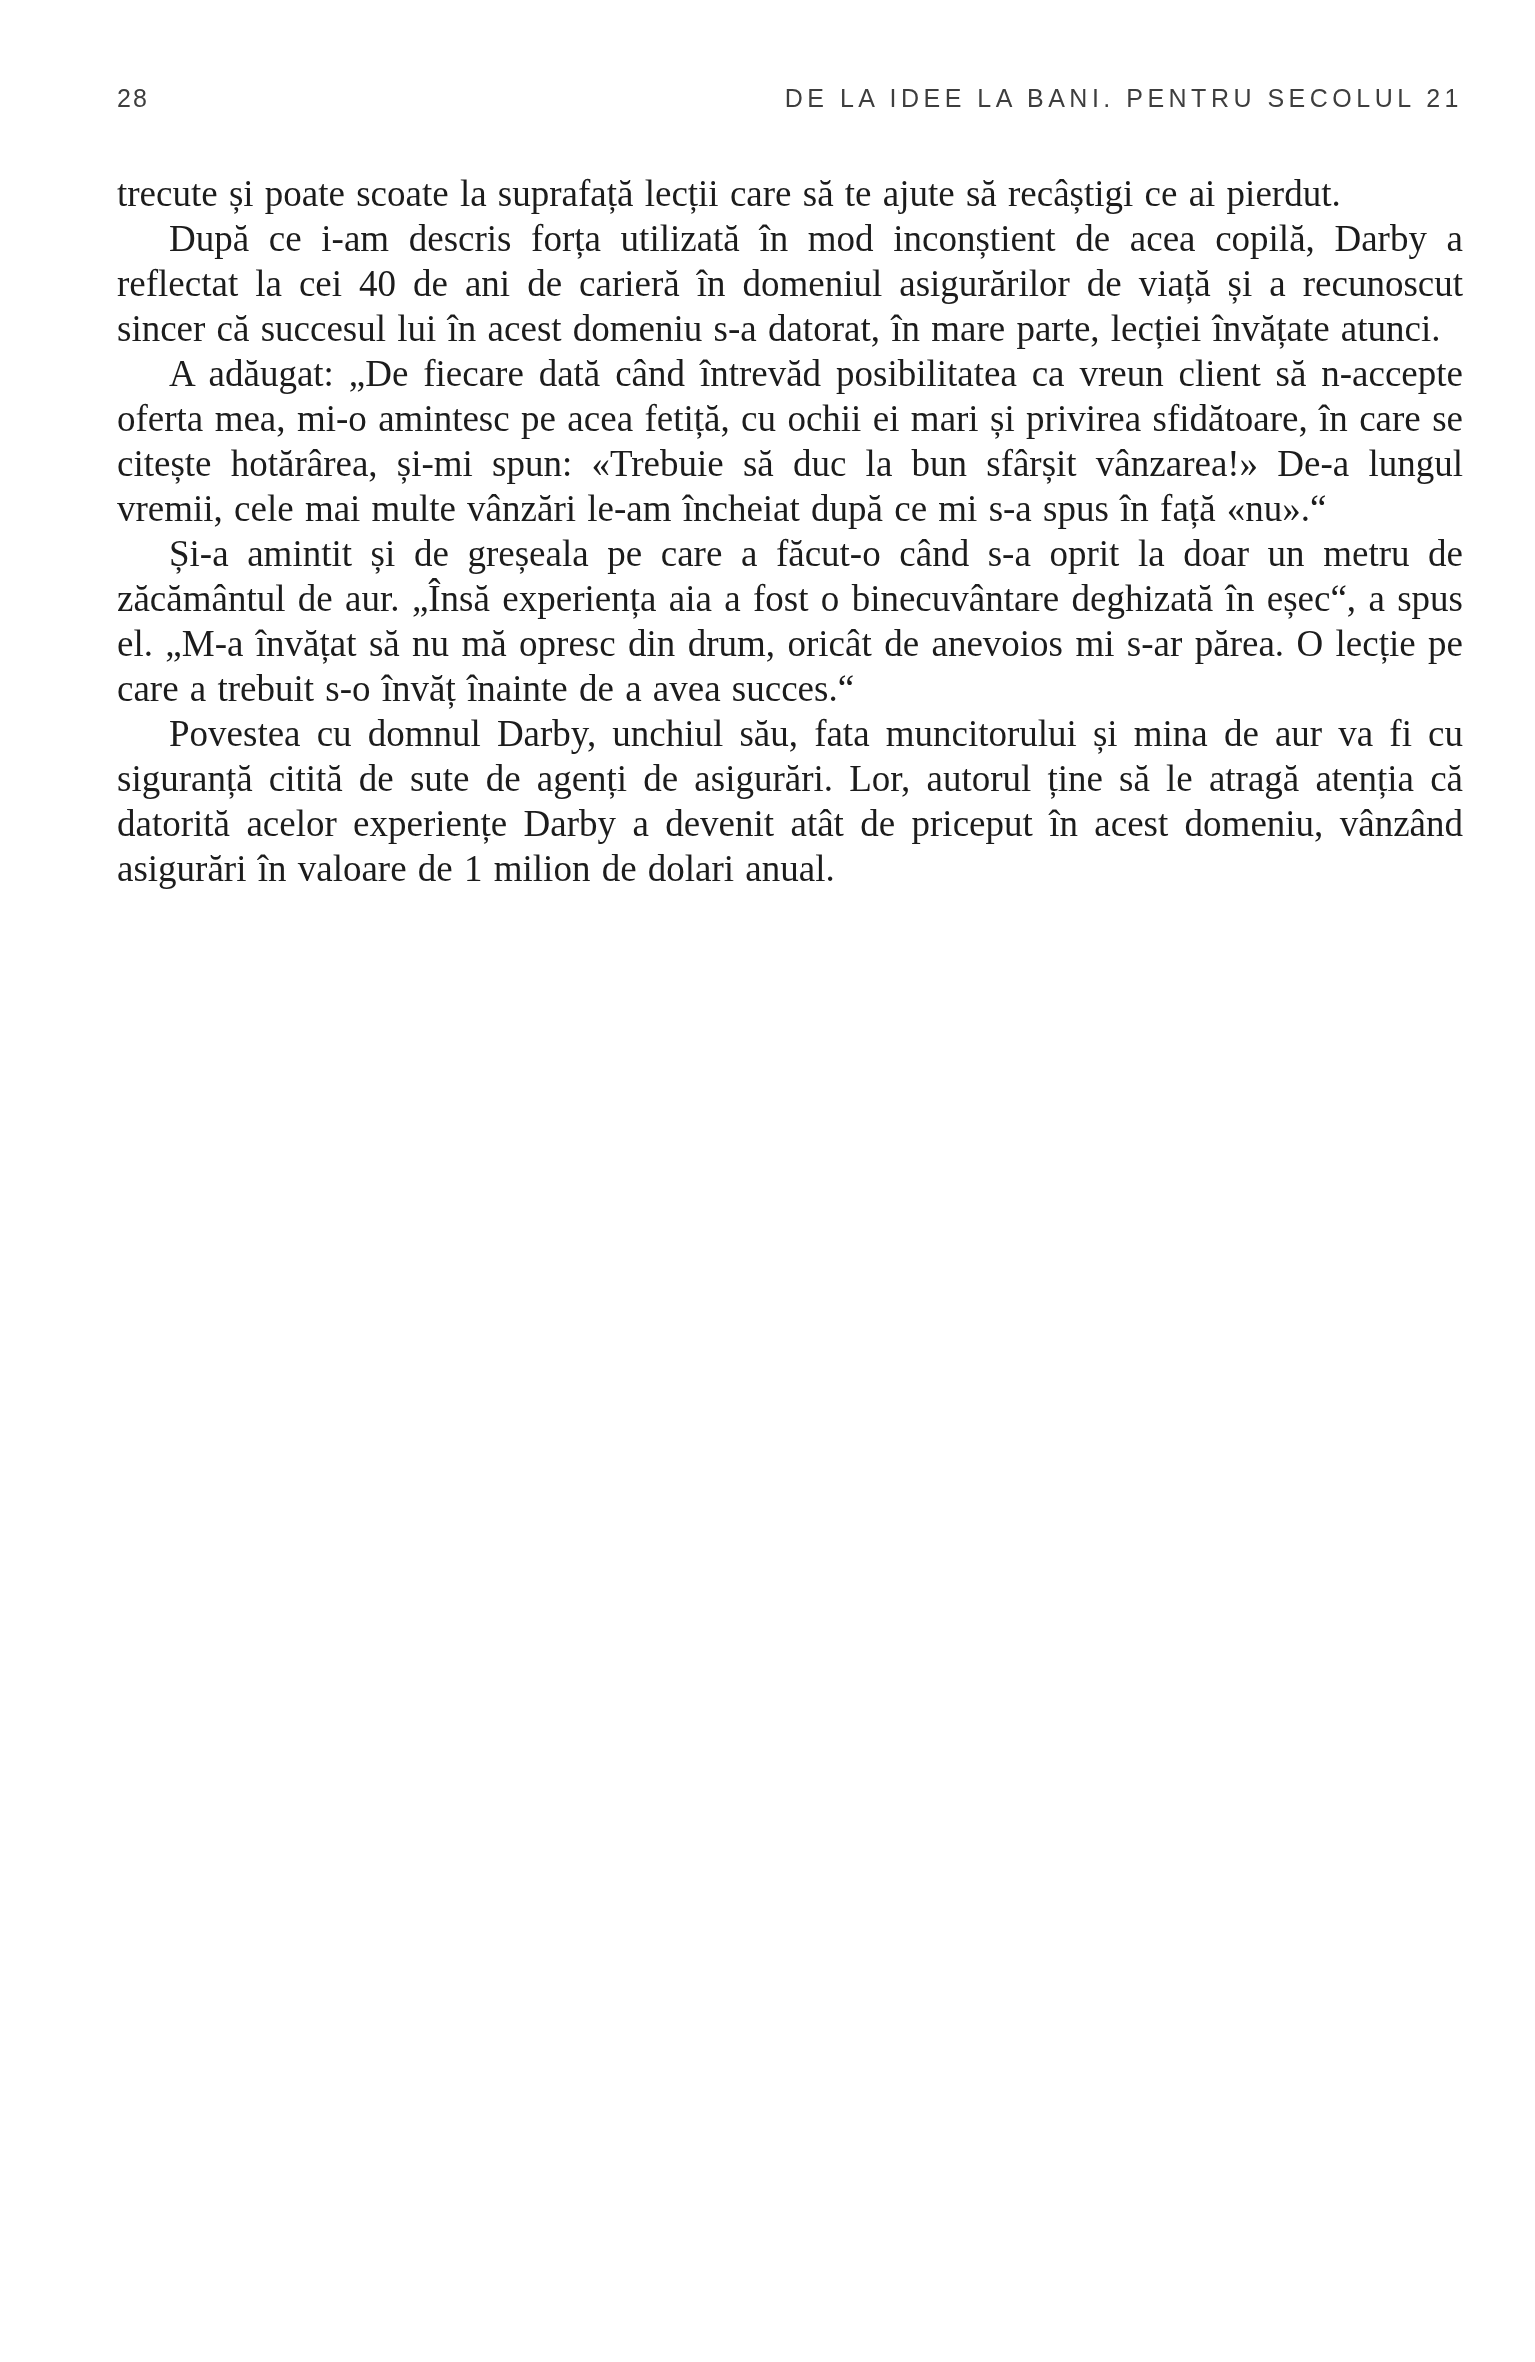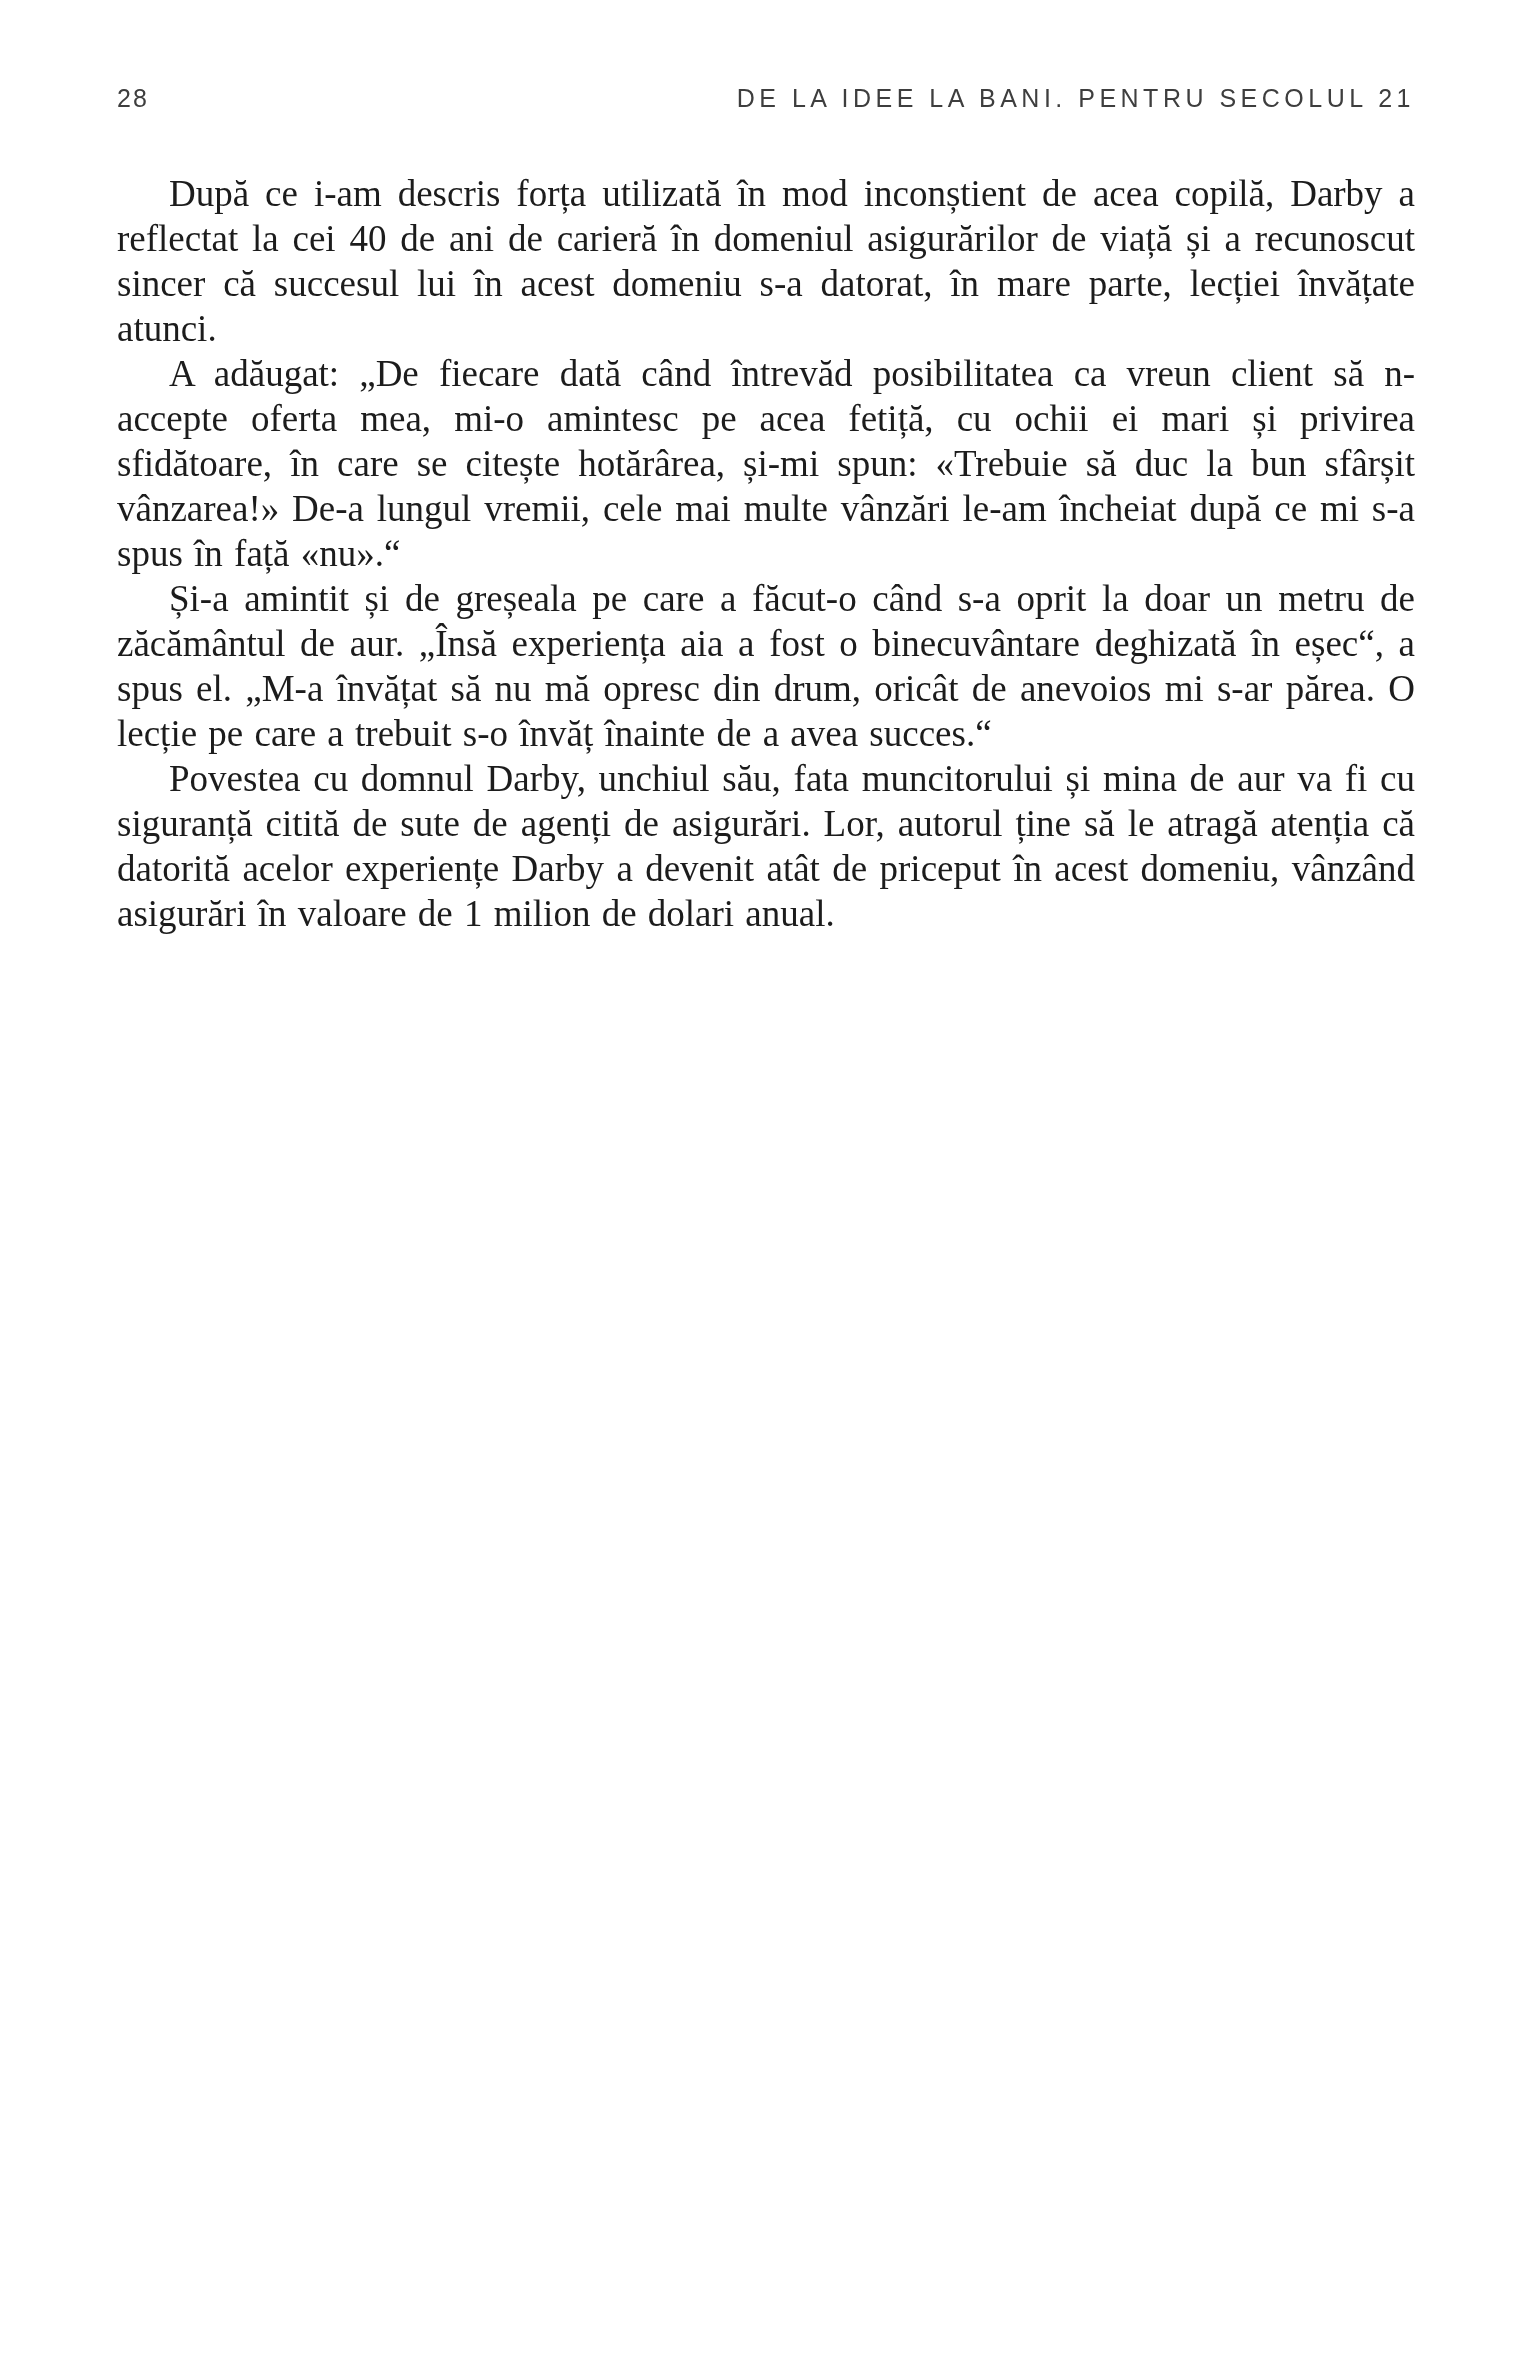--- a/index.html
+++ b/index.html
@@ -6,21 +6,21 @@
     margin: 0;
     padding: 0;
     background: #ffffff;
   }
   .page {
     position: relative;
     width: 1535px;
     height: 2344px;
     background: #ffffff;
     box-sizing: border-box;
-    padding: 84px 120px 0 117px;
+    padding: 84px 72px 0 117px;
     overflow: hidden;
   }
   .page-header {
     display: flex;
     justify-content: space-between;
     align-items: baseline;
     font-family: "Liberation Sans", sans-serif;
     font-size: 25px;
     font-weight: 400;
     letter-spacing: 4.5px;
@@ -56,19 +56,20 @@
 <body>
 
 <div class="page">
 
   <header class="page-header">
     <span class="page-number">28</span>
     <span class="running-title">DE LA IDEE LA BANI. PENTRU SECOLUL 21</span>
   </header>
 
   <main class="page-body">
+    <p class="para first">trecute și poate scoate la suprafață lecții care să te ajute să recâștigi ce ai pierdut.</p>
     <p class="para">După ce i-am descris forța utilizată în mod inconștient de acea copilă, Darby a reflectat la cei 40 de ani de carieră în domeniul asigurărilor de viață și a recunoscut sincer că succesul lui în acest domeniu s-a datorat, în mare parte, lecției învățate atunci.</p>
     <p class="para">A adăugat: „De fiecare dată când întrevăd posibilitatea ca vreun client să n-accepte oferta mea, mi-o amintesc pe acea fetiță, cu ochii ei mari și privirea sfidătoare, în care se citește hotărârea, și-mi spun: «Trebuie să duc la bun sfârșit vânzarea!» De-a lungul vremii, cele mai multe vânzări le-am încheiat după ce mi s-a spus în față «nu».“</p>
     <p class="para">Și-a amintit și de greșeala pe care a făcut-o când s-a oprit la doar un metru de zăcământul de aur. „Însă experiența aia a fost o binecuvântare deghizată în eșec“, a spus el. „M-a învățat să nu mă opresc din drum, oricât de anevoios mi s-ar părea. O lecție pe care a trebuit s-o învăț înainte de a avea succes.“</p>
     <p class="para">Povestea cu domnul Darby, unchiul său, fata muncitorului și mina de aur va fi cu siguranță citită de sute de agenți de asigurări. Lor, autorul ține să le atragă atenția că datorită acelor experiențe Darby a devenit atât de priceput în acest domeniu, vânzând asigurări în valoare de 1 milion de dolari anual.</p>
   </main>
 
 </div>
 
 </body></html>

